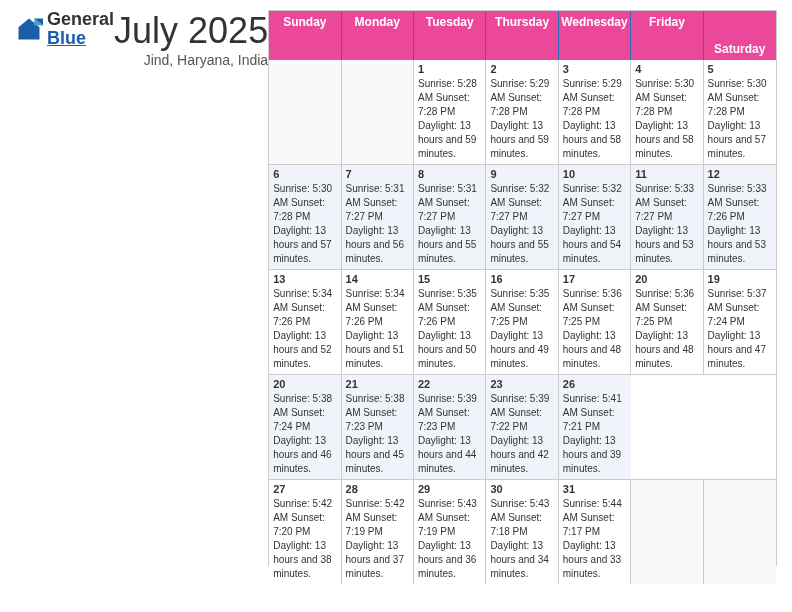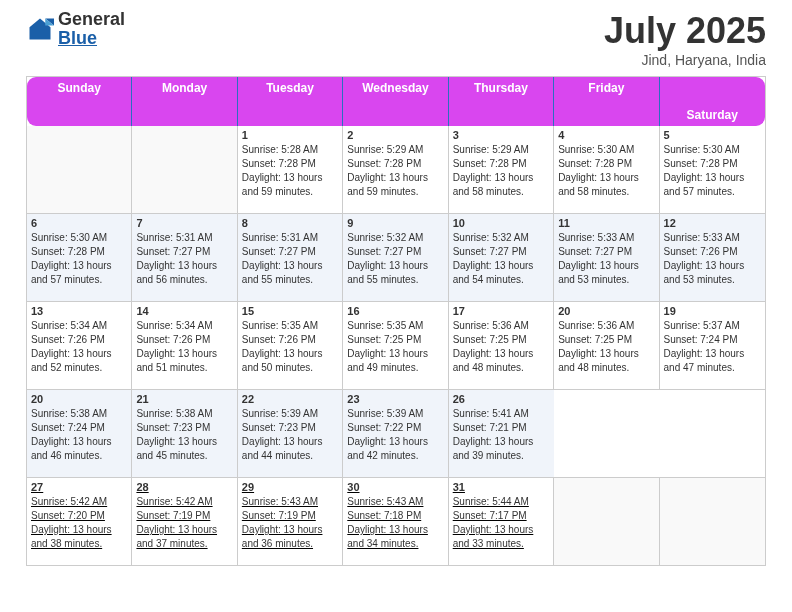--- a/index.html
+++ b/index.html
@@ -6,23 +6,23 @@
     body {
       font-family: Arial, sans-serif;
       background: #fff;
       width: 792px;
       height: 612px;
       overflow: hidden;
     }
     .page {
       width: 792px;
       height: 576px;
-      padding: 10px 26px;
-      display: flex;
-      flex-direction: column;
+      padding: 10px 15px;
+      display: flex;
+      flex-direction: row;
     }
     .header {
       display: flex;
       justify-content: space-between;
       align-items: flex-start;
       margin-bottom: 8px;
     }
     .logo {
       display: flex;
       align-items: center;
@@ -38,37 +38,36 @@
     .logo-icon {
       width: 28px;
       height: 28px;
     }
     .title-block {
       text-align: right;
     }
     .month-title {
       font-size: 36px;
       color: #333;
-      font-weight: bold;
+      font-weight: normal;
     }
     .location {
       font-size: 14px;
       color: #555;
     }
     .calendar {
       flex: 1;
       display: flex;
       flex-direction: column;
       border: 1px solid #ccc;
     }
     .cal-header {
       display: grid;
       grid-template-columns: repeat(7, 1fr);
-      background: #d946ef;
-      border-radius: 9px;
+      background: #ec4899;
     }
     .cal-header-cell {
       color: #fff;
       font-size: 12px;
       font-weight: bold;
       text-align: center;
       padding: 4px 2px;
       border-right: 1px solid #2a6fc0;
     }
     .cal-header-cell:last-child { border-right: none; margin-top: 27px; }
@@ -76,21 +75,21 @@
       flex: 1;
       display: flex;
       flex-direction: column;
     }
     .cal-row {
       display: grid;
       grid-template-columns: repeat(7, 1fr);
       flex: 1;
       border-bottom: 1px solid #ccc;
     }
-    .cal-row:last-child { border-bottom: none; text-decoration: underline; }
+    .cal-row:last-child { border-bottom: none; }
     .cal-cell {
       border-right: 1px solid #ccc;
       padding: 3px 4px;
       font-size: 9.5px;
       color: #333;
       vertical-align: top;
       background: #fff;
       min-height: 0;
     }
     .cal-cell:last-child { border-right: none; }
@@ -128,22 +127,22 @@
       <div class="month-title">July 2025</div>
       <div class="location">Jind, Haryana, India</div>
     </div>
   </div>
 
   <div class="calendar">
     <div class="cal-header" id="cal-header-row">
         <div class="cal-header-cell">Sunday</div>
         <div class="cal-header-cell">Monday</div>
         <div class="cal-header-cell">Tuesday</div>
+        <div class="cal-header-cell">Thursday</div>
         <div class="cal-header-cell">Wednesday</div>
-        <div class="cal-header-cell">Thursday</div>
         <div class="cal-header-cell">Friday</div>
         <div class="cal-header-cell">Saturday</div>
       </div>
     <div class="cal-body" id="cal-body">
         <div class="cal-row">
           <div class="cal-cell empty"></div>
           <div class="cal-cell empty"></div>
           <div class="cal-cell">
             <span class="day-num">1</span>
             <div class="cell-info">Sunrise: 5:28 AM

